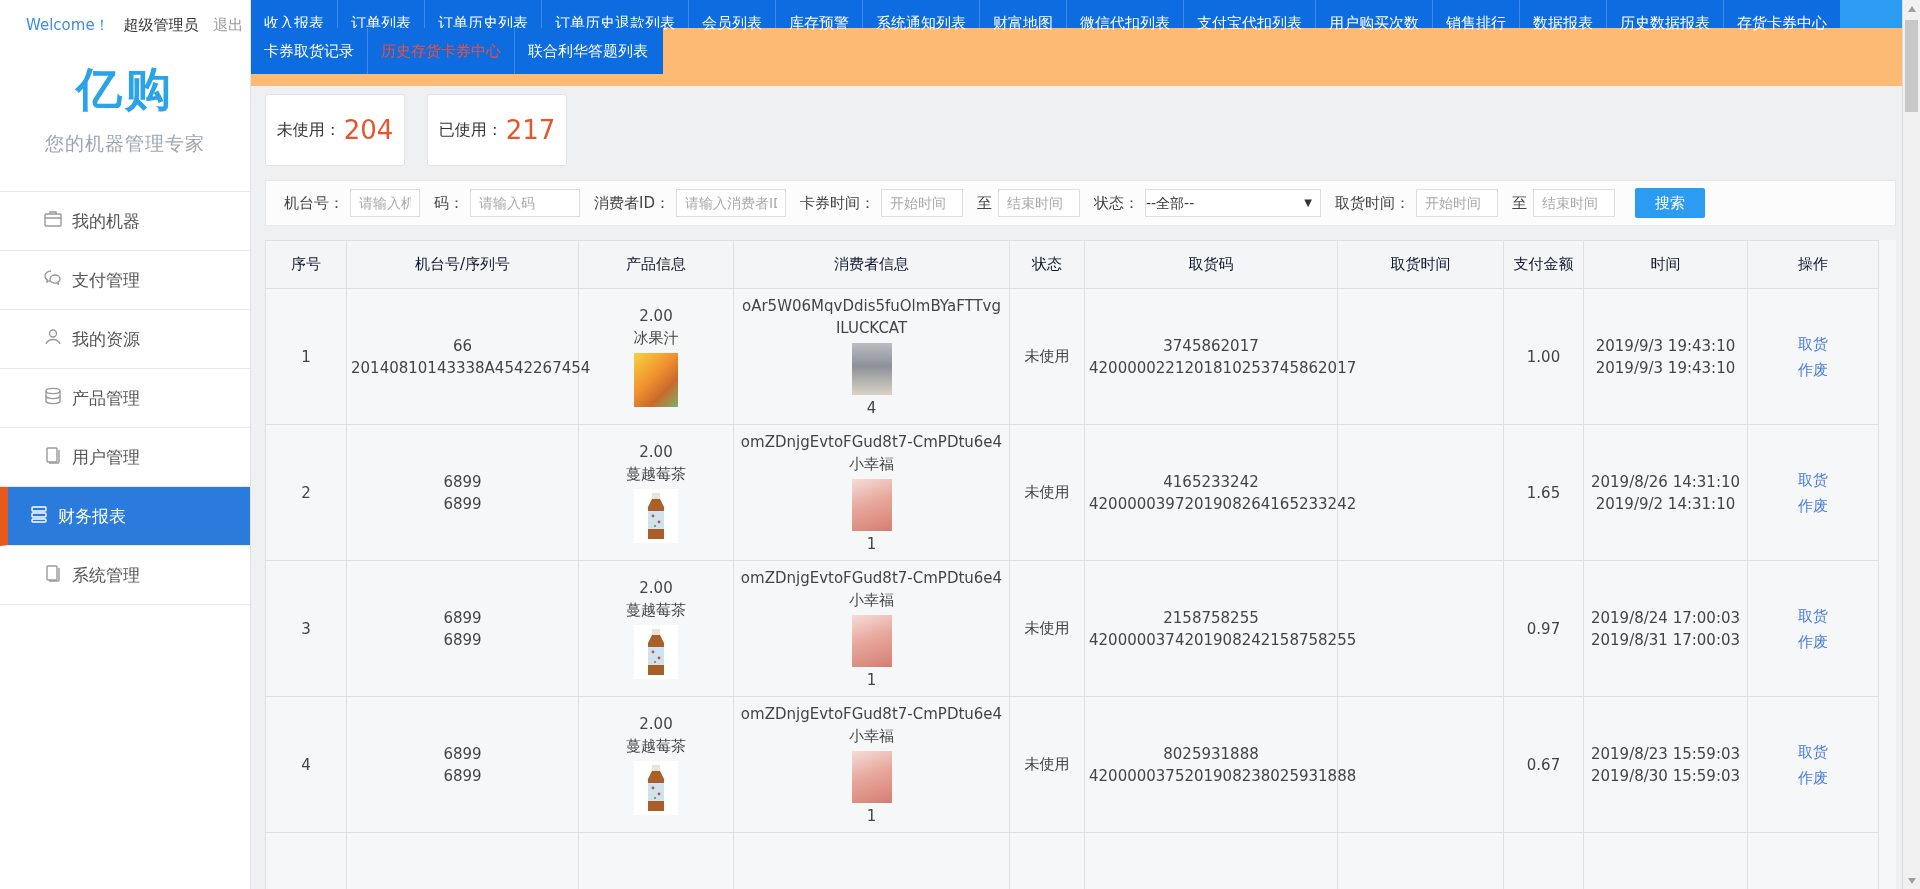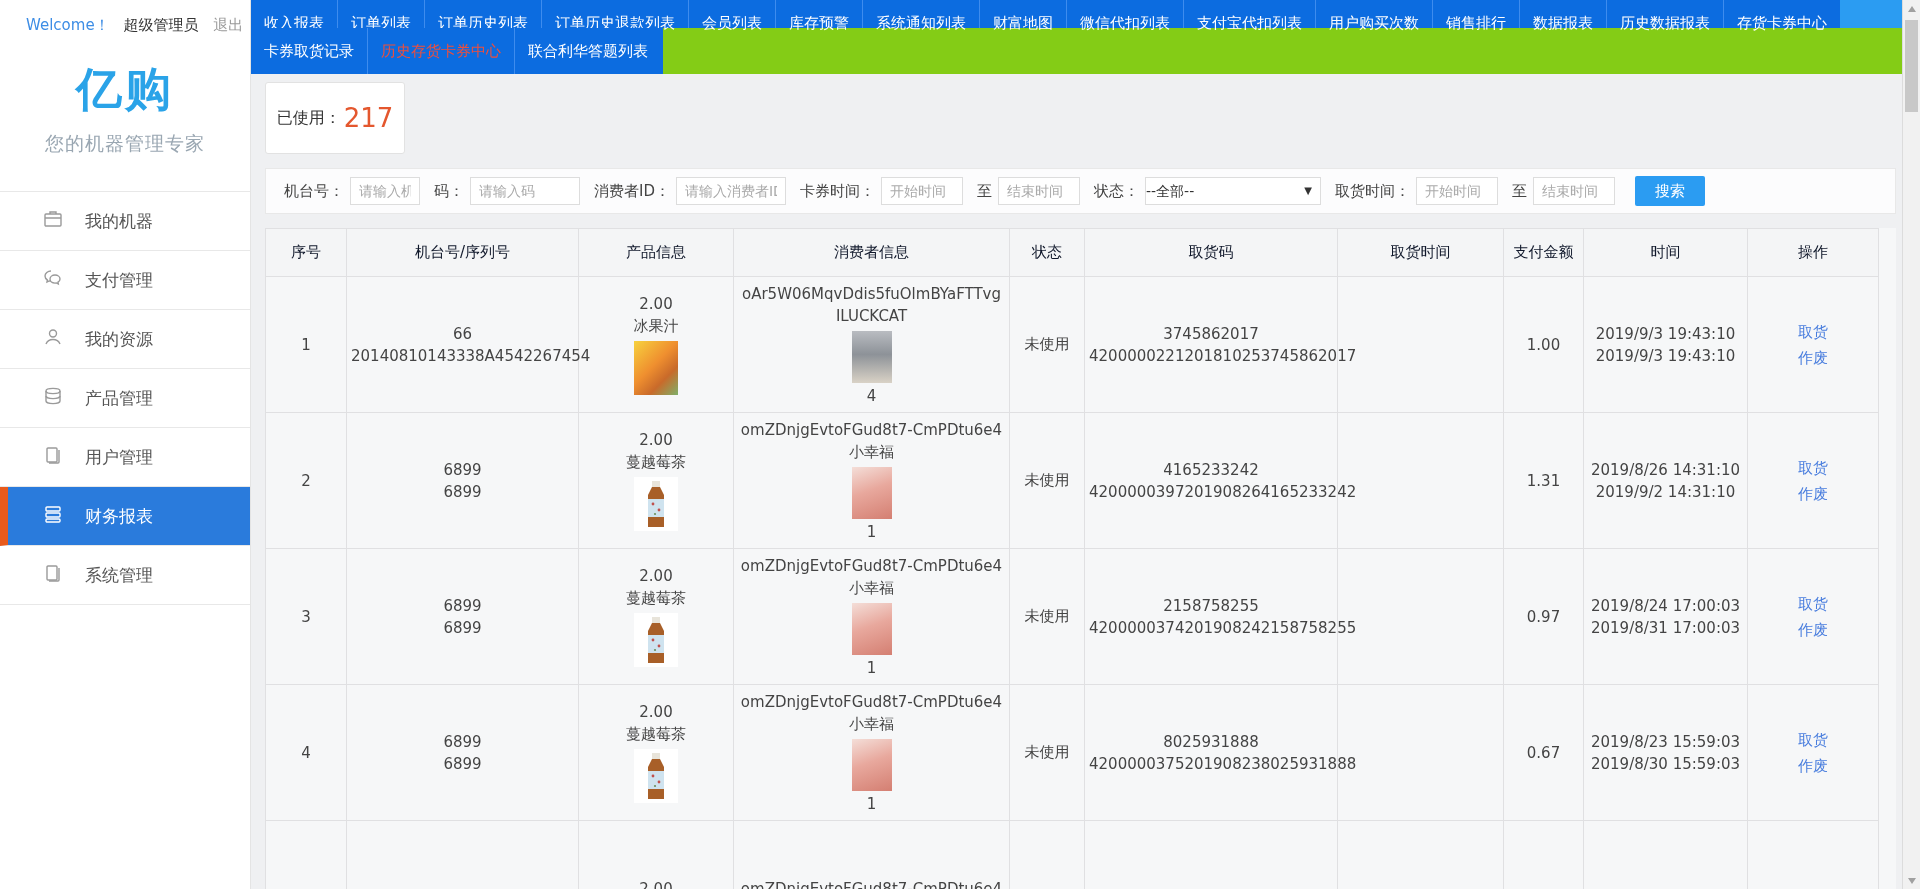--- a/index.html
+++ b/index.html
@@ -6,31 +6,31 @@
   body{width:1920px;height:889px;background:#eff0f2;font-family:"DejaVu Sans","Liberation Sans",sans-serif;}
   
   .sidebar{position:absolute;left:0;top:0;width:251px;height:889px;background:#fff;box-sizing:border-box;border-right:1px solid #e4e4e4;}
   .side-top{padding:16px 0 0 26px;font-size:15px;white-space:nowrap;}
   .welcome{color:#3d8de5;}
   .username{color:#333;margin-left:9px;}
   .logout{color:#999;margin-left:10px;cursor:pointer;}
   .logo{margin-top:24px;text-align:center;font-size:46px;font-weight:bold;color:#2aa3e8;letter-spacing:3px;}
   .tagline{margin-top:10px;text-align:center;font-size:19px;color:#9aa7b2;letter-spacing:1px;}
   .menu{margin-top:34px;border-top:1px solid #e8e8e8;}
-  .menu-item{height:59px;box-sizing:border-box;display:flex;align-items:center;gap:21px;padding-left:42px;border-bottom:1px solid #e8e8e8;font-size:17px;color:#555;cursor:pointer;}
+  .menu-item{height:59px;box-sizing:border-box;display:flex;align-items:center;gap:8px;padding-left:42px;border-bottom:1px solid #e8e8e8;font-size:17px;color:#555;cursor:pointer;}
   .menu-item svg{stroke:#9a9a9a;fill:none;stroke-width:1.4;}
-  .menu-item.active{background:#2a7bdc;color:#fff;border-left:8px solid #e85a1c;padding-left:34px;}
+  .menu-item.active{background:#2a7bdc;color:#fff;border-left:8px solid #e85a1c;padding-left:20px;}
   .menu-item.active svg{stroke:#fff;}
   
   .main{position:absolute;left:251px;top:0;width:1669px;height:889px;background:#eff0f2;}
   .nav1{width:1651px;height:28px;background:#0c6ce0;display:flex;align-items:stretch;}
   .nav1 .tab,.nav2 .tab{flex-shrink:0;line-height:46px;padding:0 13px;color:#fff;font-size:15px;cursor:pointer;white-space:nowrap;}
   .nav1 .tab + .tab,.nav2-blue .tab + .tab{border-left:1px solid #3e8cee;}
   .more-block{margin-left:auto;width:72px;background:#2b9cf2;}
-  .nav2{width:1651px;height:46px;background:#84cc16;display:flex;}
+  .nav2{width:1651px;height:58px;background:#fdba74;display:flex;}
   .nav2-blue{height:46px;background:#0c6ce0;display:flex;padding:0 2px 0 0;}
   .nav2 .tab.active{color:#ee4f3d;}
   
   .stats{display:flex;gap:22px;padding:8px 0 0 14px;}
   .stat-card{width:138px;height:70px;background:#fff;border:1px solid #e2e2e2;border-radius:3px;display:flex;align-items:center;justify-content:center;font-size:16px;color:#333;}
   .stat-value{color:#e4572e;font-size:26px;margin-left:3px;}
   
   .filter-card{margin:14px 24px 0 14px;height:46px;background:#fcfcfd;border:1px solid #e8e8e8;display:flex;align-items:center;padding:0 10px;font-size:15px;color:#444;gap:6px;box-sizing:border-box;}
   .f-label{margin-left:8px;white-space:nowrap;}
   .f-input{height:28px;box-sizing:border-box;border:1px solid #ddd;background:#fff;padding:0 8px;font-size:14px;color:#333;font-family:inherit;}
@@ -144,20 +144,24 @@
   <div class="nav2">
     <div class="nav2-blue">
       <span class="tab">卡券取货记录</span>
       <span class="tab active">历史存货卡券中心</span>
       <span class="tab">联合利华答题列表</span>
     </div>
   </div>
 
   <div class="stats">
     <div class="stat-card">
+      <span>未使用：</span>
+      <span class="stat-value">204</span>
+    </div>
+    <div class="stat-card">
       <span>已使用：</span>
       <span class="stat-value">217</span>
     </div>
   </div>
 
   <div class="filter-card">
     <span class="f-label">机台号：</span>
     <input class="f-input" style="width: 70px;" placeholder="请输入机台号">
     <span class="f-label">码：</span>
     <input class="f-input" style="width: 110px;" placeholder="请输入码">
@@ -269,21 +273,21 @@
             <div class="line">小幸福</div>
             <span class="thumb" style="width:40px;height:52px;background:linear-gradient(160deg,#f4ded8 0%,#e8a89d 45%,#d47f72 100%);"></span>
             <div class="line">1</div>
           </td>
           <td>未使用</td>
           <td>
             <div class="line">4165233242</div>
             <div class="line">4200000397201908264165233242</div>
           </td>
           <td></td>
-          <td>1.31</td>
+          <td>1.65</td>
           <td>
             <div class="line">2019/8/26 14:31:10</div>
             <div class="line">2019/9/2 14:31:10</div>
           </td>
           <td>
             <div class="op">取货</div>
             <div class="op">作废</div>
           </td>
         </tr>
 

